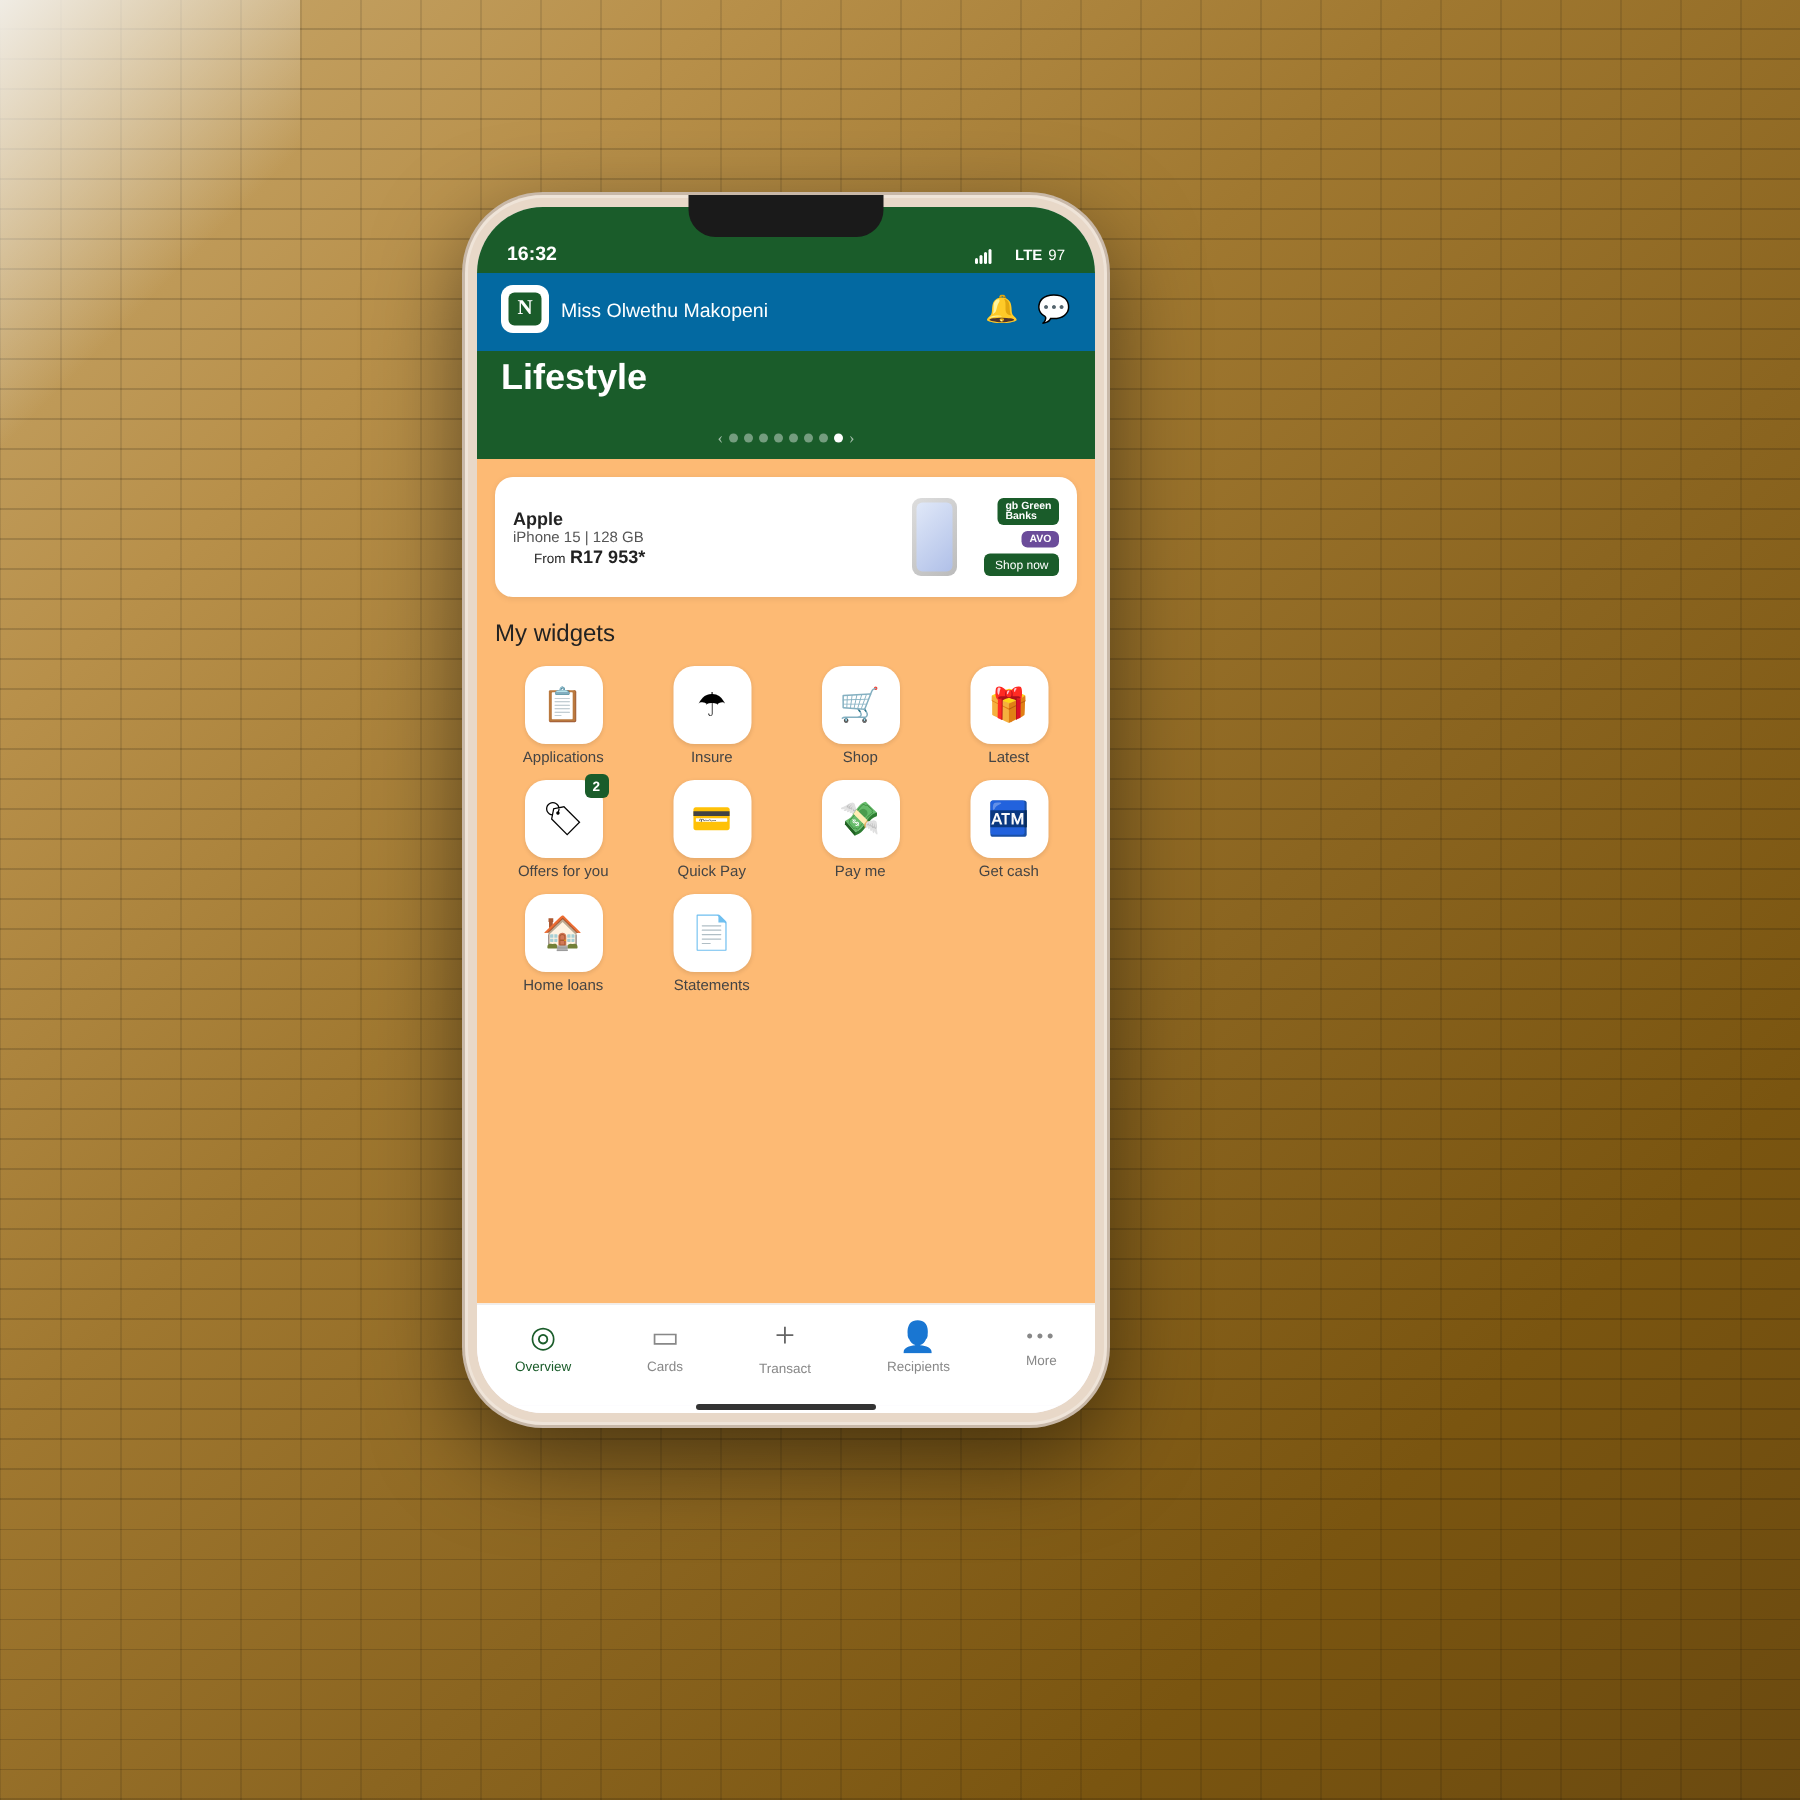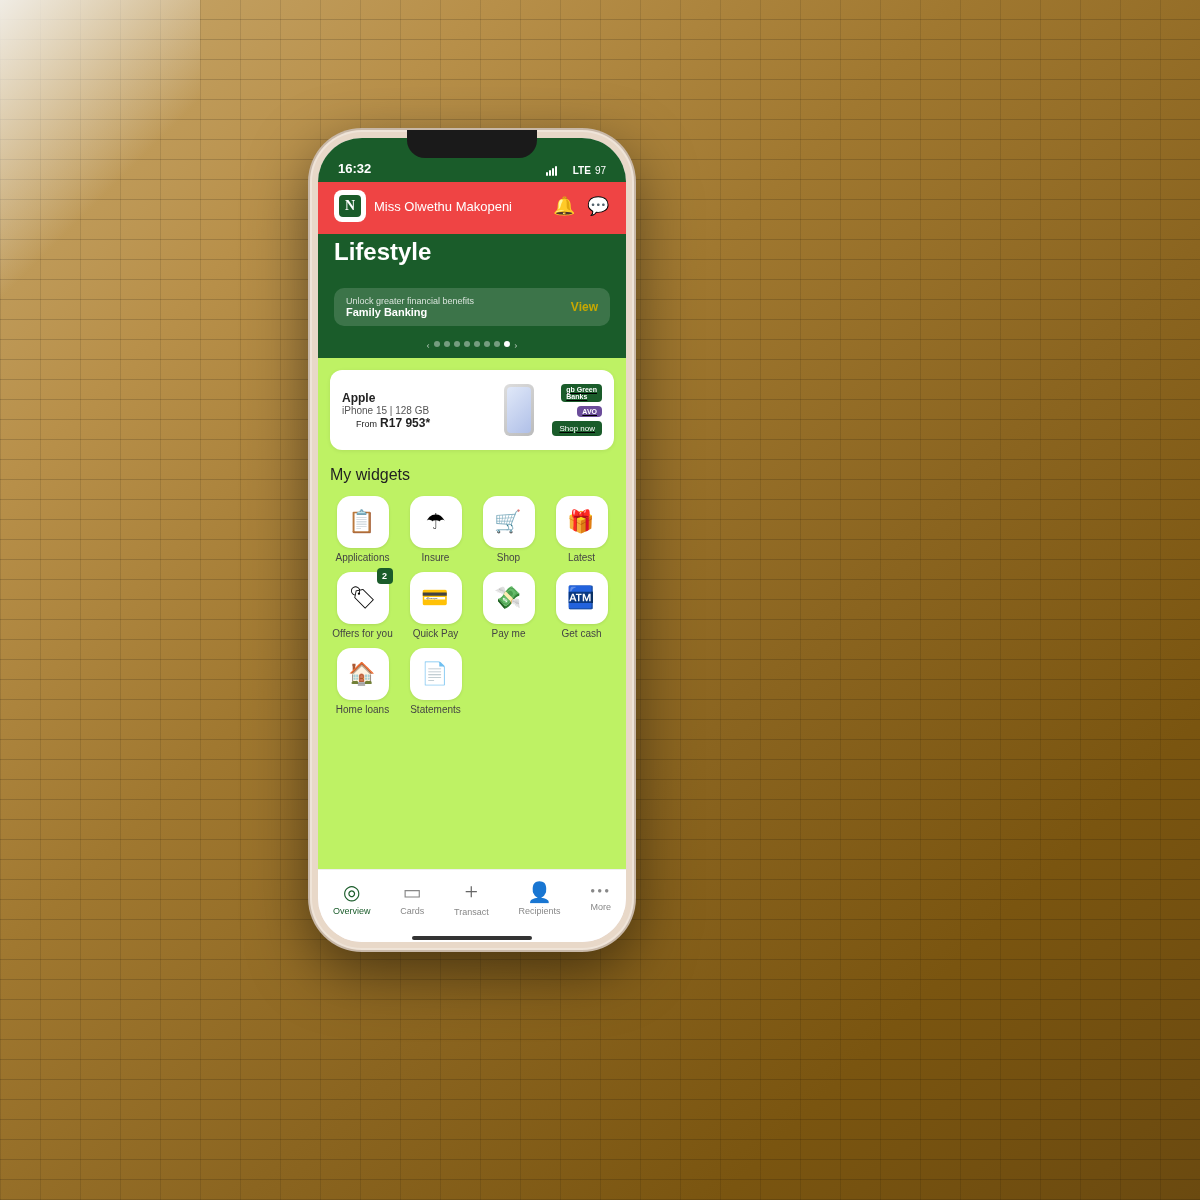--- a/index.html
+++ b/index.html
@@ -48,21 +48,21 @@
       width: 200px;
       height: 300px;
       background: linear-gradient(135deg, #f0ece4 0%, transparent 60%);
     }
 
     
     .phone-wrapper {
       position: absolute;
       top: 130px;
       left: 310px;
-      width: 324px;
+      width: 428px;
       height: 820px;
     }
 
     .phone-outer {
       width: 100%;
       height: 100%;
       background: #e8d8c8;
       border-radius: 52px;
       box-shadow: 
         0 0 0 2px #c8b8a8,
@@ -122,21 +122,21 @@
     }
 
     .status-icon {
       color: white;
       font-size: 11px;
       font-family: -apple-system, sans-serif;
     }
 
     
     .top-bar {
-      background: #ef4444;
+      background: #0369a1;
       padding: 8px 16px 12px;
       display: flex;
       align-items: center;
       justify-content: space-between;
       flex-shrink: 0;
     }
 
     .user-section {
       display: flex;
       align-items: center;
@@ -244,21 +244,21 @@
       background: white;
     }
 
     .chevron {
       color: rgba(255,255,255,0.6);
       font-size: 11px;
     }
 
     
     .main-content {
-      background: #bef264;
+      background: #fdba74;
       flex: 1;
       overflow-y: auto;
       overflow-x: hidden;
     }
 
     
     .product-banner {
       background: white;
       margin: 12px;
       border-radius: 12px;
@@ -310,21 +310,20 @@
       background: linear-gradient(135deg, #ddd, #bbb);
       border-radius: 6px;
       position: relative;
     }
 
     .product-logos {
       display: flex;
       flex-direction: column;
       align-items: flex-end;
       gap: 4px;
-      text-decoration: underline;
     }
 
     .gb-badge {
       background: #1a5c2a;
       color: white;
       font-size: 7px;
       padding: 2px 5px;
       border-radius: 4px;
       font-family: -apple-system, sans-serif;
       font-weight: 600;
@@ -541,29 +540,20 @@
           <div class="top-icons">
             <span class="top-icon-btn">🔔</span>
             <span class="top-icon-btn">💬</span>
           </div>
         </div>
 
         <div class="lifestyle-header">
           <span class="lifestyle-title">Lifestyle</span>
         </div>
 
-        <div class="banner-area">
-          <div class="banner-card" style="background: rgba(255,255,255,0.15); border-radius: 10px; padding: 8px 12px; display: flex; justify-content: space-between; align-items: center;">
-            <div>
-              <div class="banner-unlock">Unlock greater financial benefits</div>
-              <div class="banner-family">Family Banking</div>
-            </div>
-            <span class="banner-view">View</span>
-          </div>
-        </div>
 
         <div class="pagination-area">
           <span class="chevron">‹</span>
           <div class="dot"></div>
           <div class="dot"></div>
           <div class="dot"></div>
           <div class="dot"></div>
           <div class="dot"></div>
           <div class="dot"></div>
           <div class="dot"></div>

